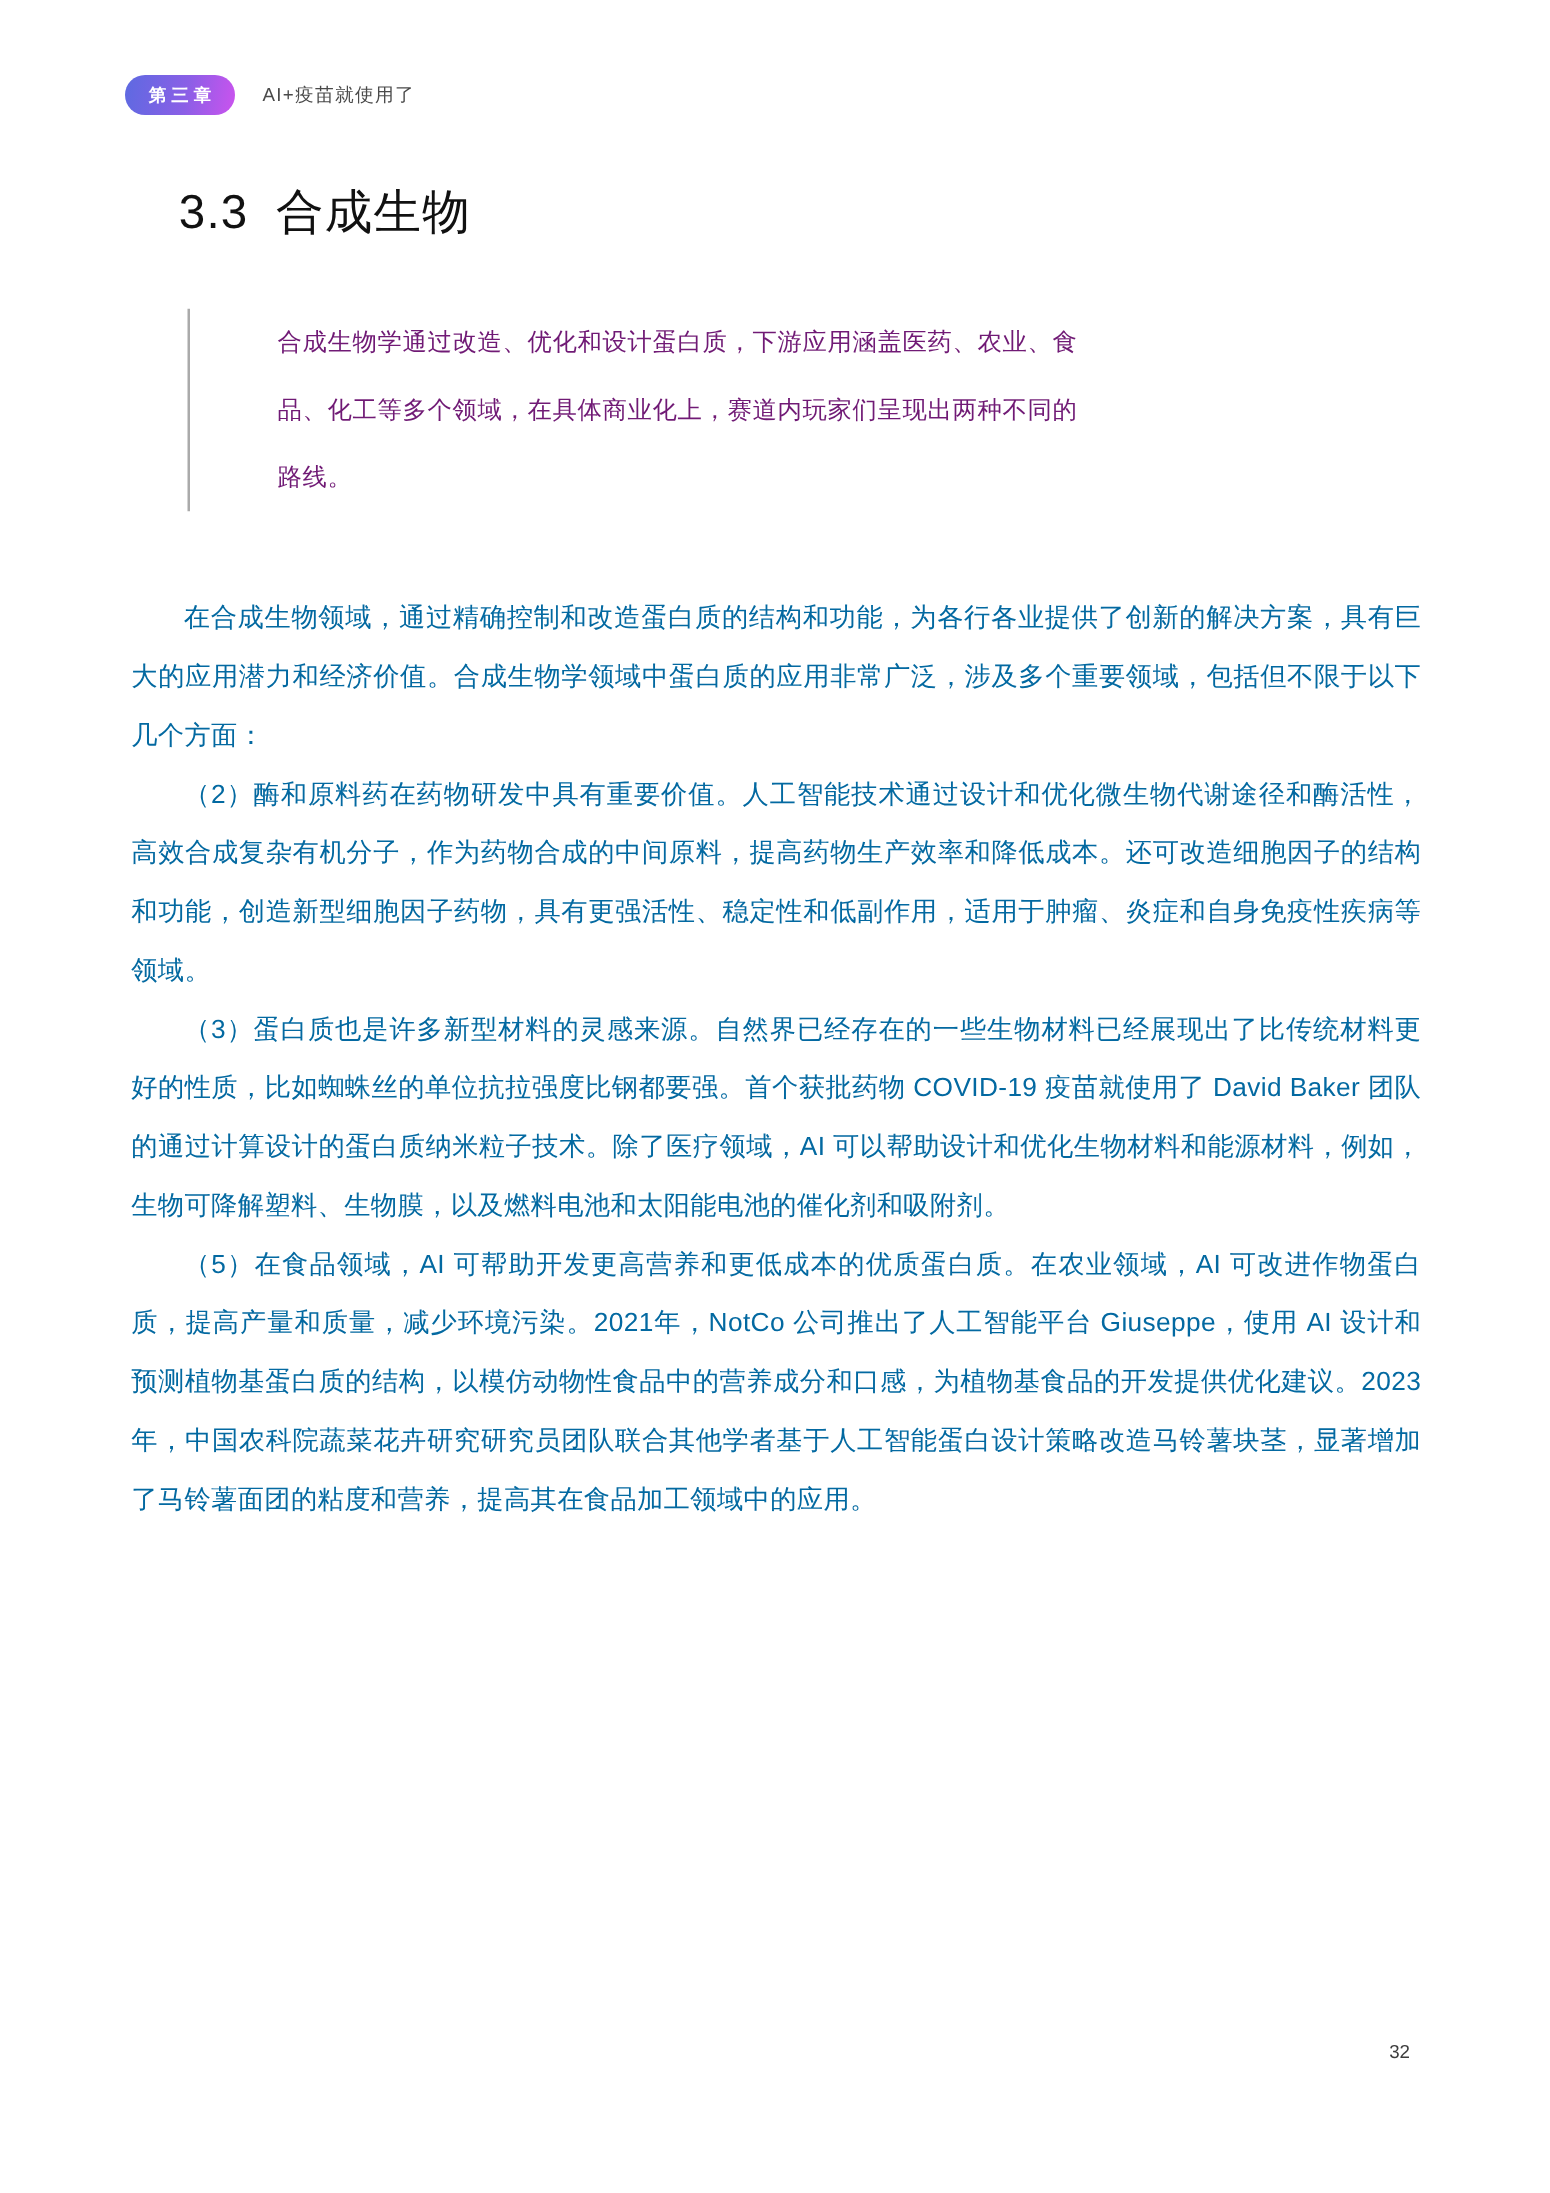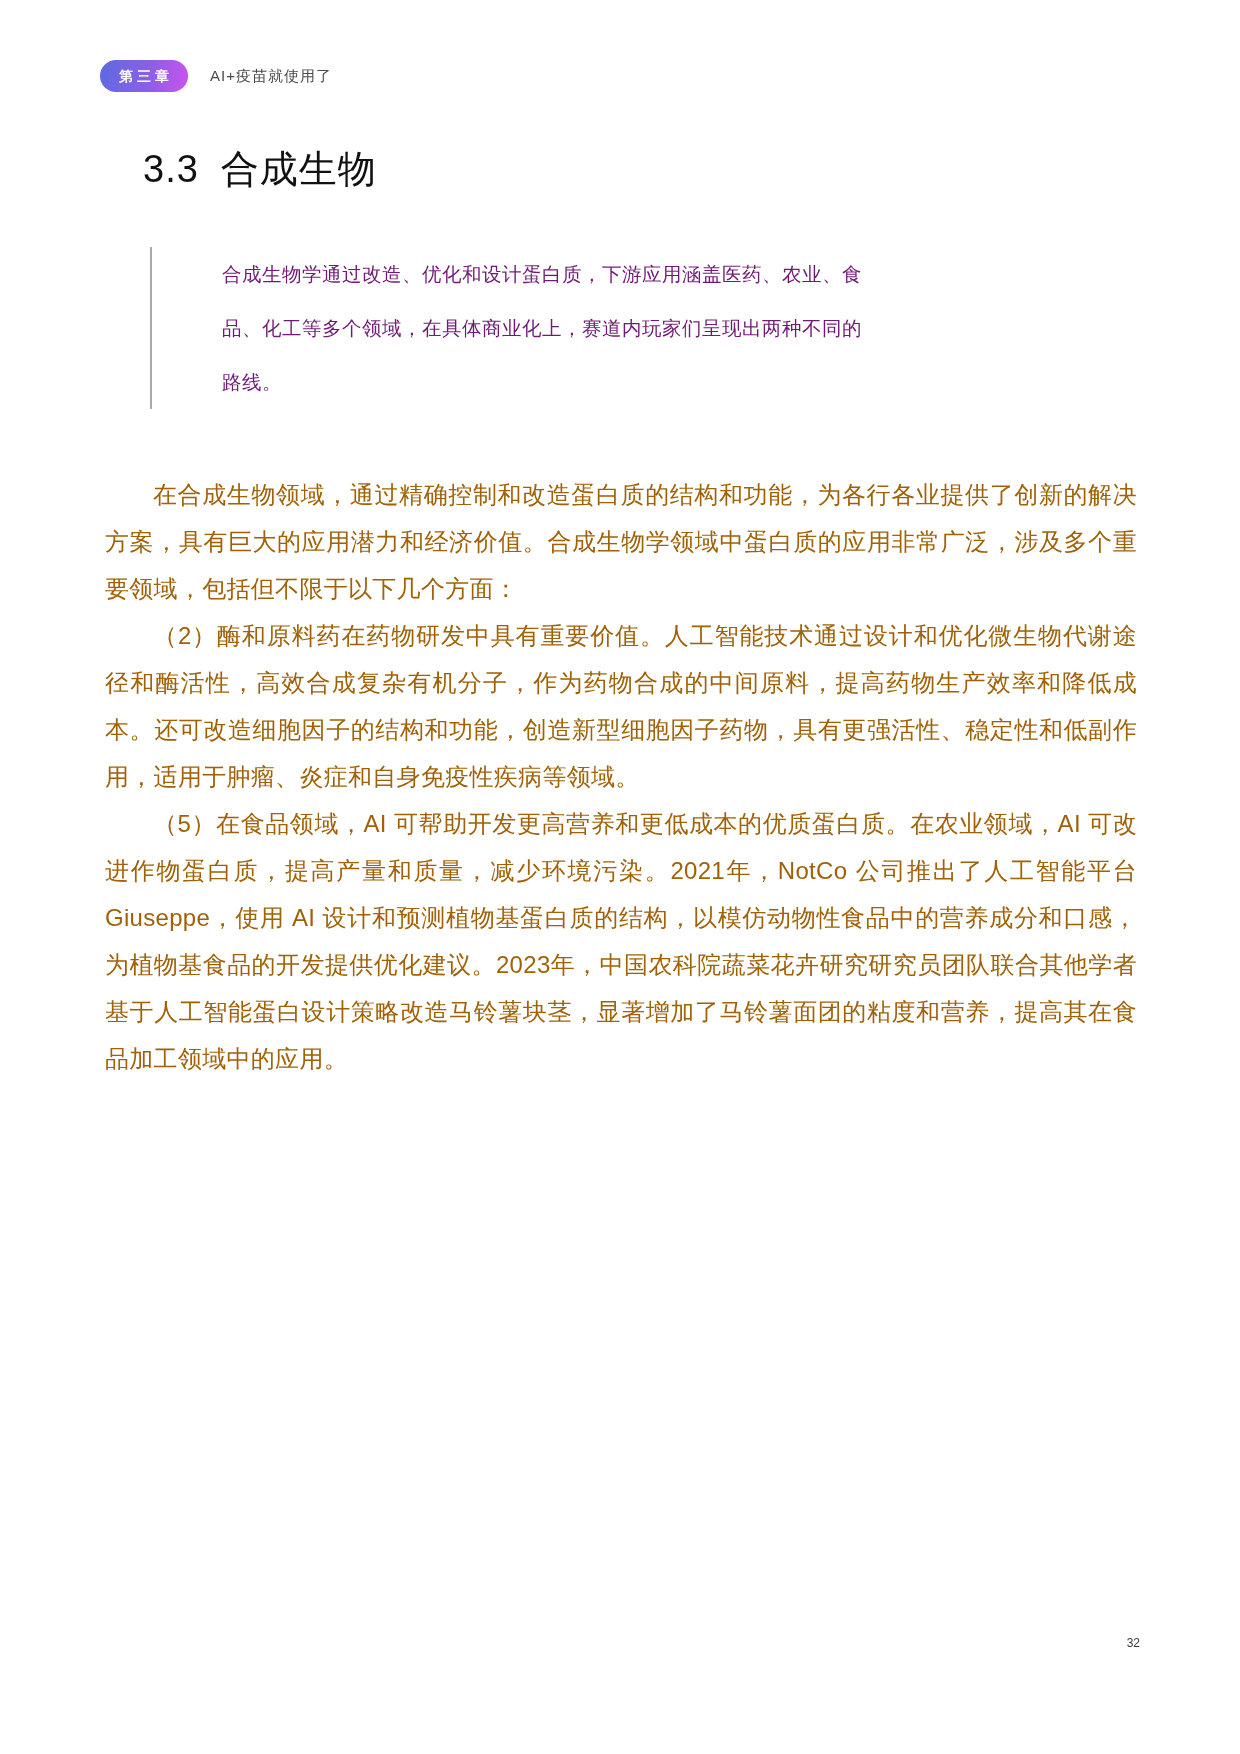--- a/index.html
+++ b/index.html
@@ -63,34 +63,34 @@
     color: #701a75;
     letter-spacing: 0.5px;
   }
 
   
   .body-text {
     margin: 62px 0 0 105px;
     width: 1032px;
   }
   .body-text p {
-    font-size: 24px;
+    font-size: 21px;
     line-height: 47px;
-    color: #a16207;
+    color: #0369a1;
     text-align: justify;
     text-indent: 2em;
     letter-spacing: 0.3px;
   }
 
   
   .page-number {
     position: absolute;
-    right: 100px;
+    right: 112px;
     bottom: 104px;
-    font-size: 12px;
+    font-size: 15px;
     color: #3d3d3d;
   }
 </style>
 </head>
 <body>
 
 <div class="page">
 
   <header class="chapter-header">
     <span class="chapter-badge">第三章</span>
@@ -101,18 +101,19 @@
     <span class="sec-num">3.3</span><span>合成生物</span>
   </h1>
 
   <blockquote class="lead-quote">
     <p>合成生物学通过改造、优化和设计蛋白质，下游应用涵盖医药、农业、食品、化工等多个领域，在具体商业化上，赛道内玩家们呈现出两种不同的路线。</p>
   </blockquote>
 
   <div class="body-text">
     <p>在合成生物领域，通过精确控制和改造蛋白质的结构和功能，为各行各业提供了创新的解决方案，具有巨大的应用潜力和经济价值。合成生物学领域中蛋白质的应用非常广泛，涉及多个重要领域，包括但不限于以下几个方面：</p>
     <p>（2）酶和原料药在药物研发中具有重要价值。人工智能技术通过设计和优化微生物代谢途径和酶活性，高效合成复杂有机分子，作为药物合成的中间原料，提高药物生产效率和降低成本。还可改造细胞因子的结构和功能，创造新型细胞因子药物，具有更强活性、稳定性和低副作用，适用于肿瘤、炎症和自身免疫性疾病等领域。</p>
+    <p>（3）蛋白质也是许多新型材料的灵感来源。自然界已经存在的一些生物材料已经展现出了比传统材料更好的性质，比如蜘蛛丝的单位抗拉强度比钢都要强。首个获批药物 COVID-19 疫苗就使用了 David Baker 团队的通过计算设计的蛋白质纳米粒子技术。除了医疗领域，AI 可以帮助设计和优化生物材料和能源材料，例如，生物可降解塑料、生物膜，以及燃料电池和太阳能电池的催化剂和吸附剂。</p>
     <p>（5）在食品领域，AI 可帮助开发更高营养和更低成本的优质蛋白质。在农业领域，AI 可改进作物蛋白质，提高产量和质量，减少环境污染。2021年，NotCo 公司推出了人工智能平台 Giuseppe，使用 AI 设计和预测植物基蛋白质的结构，以模仿动物性食品中的营养成分和口感，为植物基食品的开发提供优化建议。2023年，中国农科院蔬菜花卉研究研究员团队联合其他学者基于人工智能蛋白设计策略改造马铃薯块茎，显著增加了马铃薯面团的粘度和营养，提高其在食品加工领域中的应用。</p>
   </div>
 
   <span class="page-number">32</span>
 
 </div>
 
 </body></html>

